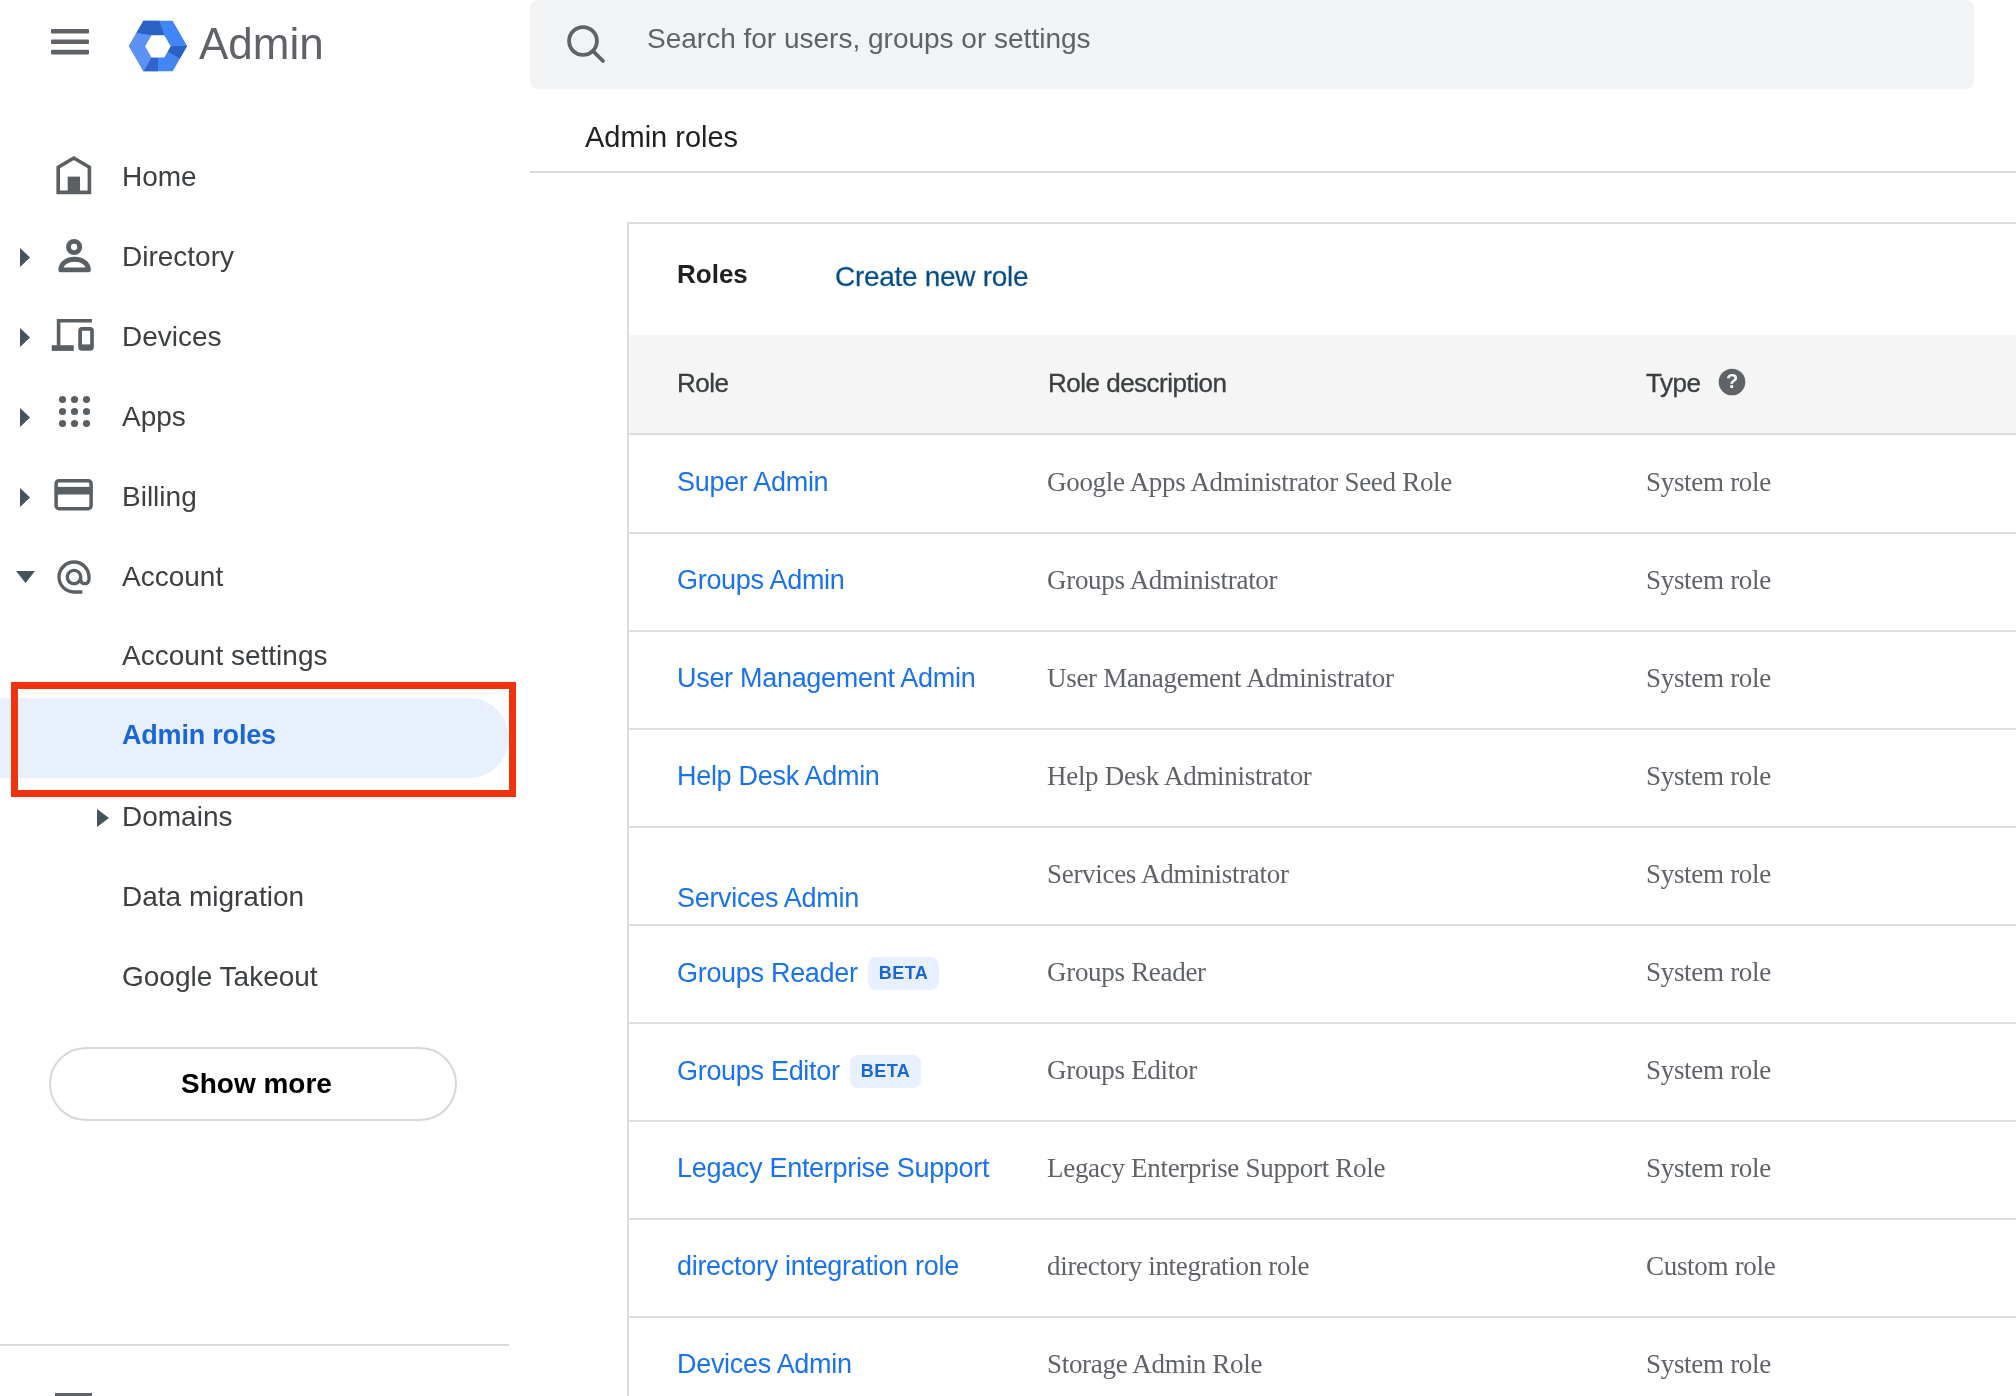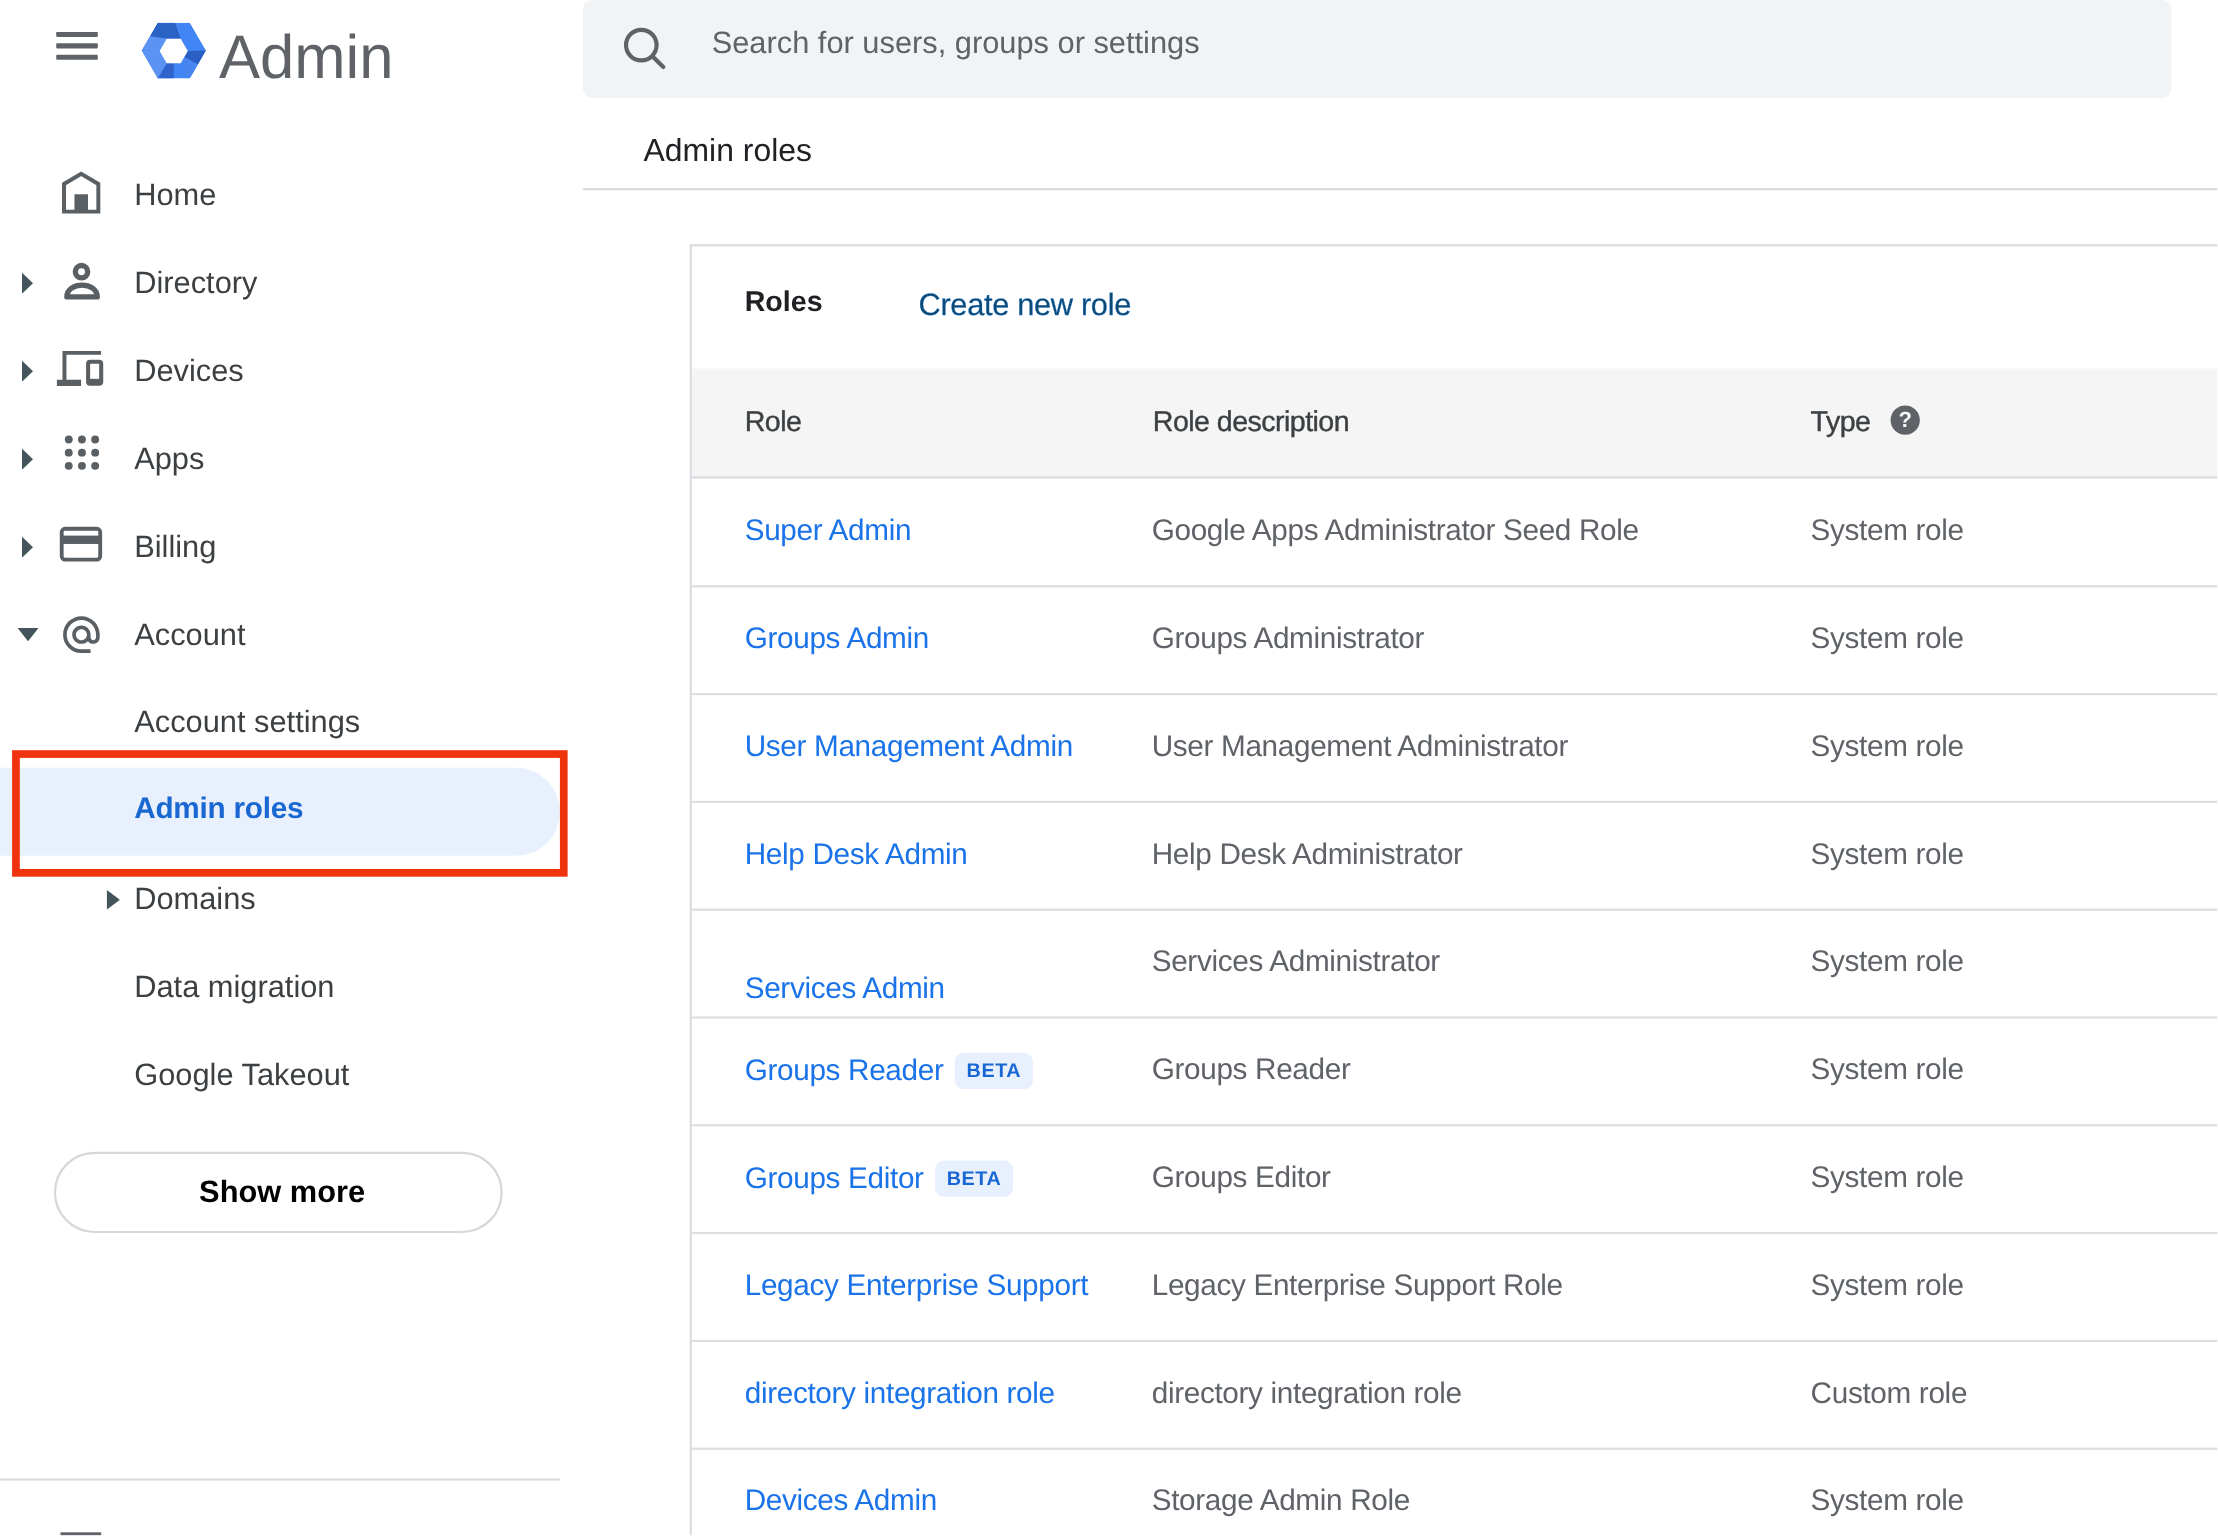--- a/index.html
+++ b/index.html
@@ -1,21 +1,21 @@
 <!DOCTYPE html>
 <html><head>
 <meta charset="utf-8">
 <style>
   html,body{margin:0;padding:0;}
   .page{position:relative;width:2016px;height:1396px;background:#fff;overflow:hidden;
         font-family:"Liberation Sans",sans-serif;}
   .abs{position:absolute;}
   .navlabel{font-size:28px;color:#3c4043;white-space:nowrap;}
   .rowlink{font-size:27px;letter-spacing:-0.3px;color:#1a73e8;white-space:nowrap;}
-  .rowdesc{font-size:27px;letter-spacing:-0.3px;color:#5f6368;white-space:nowrap;}
+  .rowdesc{font-size:27px;letter-spacing:-0.3px;color:#5f6368;white-space:nowrap;font-family:Liberation Serif, serif;}
   .hdrlbl{font-size:26px;letter-spacing:-0.5px;color:#3c4043;white-space:nowrap;-webkit-text-stroke:0.35px #3c4043;}
   .beta{display:inline-block;background:#e8f0fe;color:#1967d2;font-weight:bold;
         font-size:18px;padding:6px 11px;border-radius:8px;margin-left:10px;
         vertical-align:3px;letter-spacing:0.5px;}
 </style>
 </head>
 <body>
 <div class="page">
 
   <svg class="abs" style="left:51px;top:29px;" width="38" height="26" viewBox="0 0 38 26">
@@ -34,21 +34,21 @@
       <polygon points="59.3,29 44.65,3.6 15.35,3.6 0.7,29 15.35,54.4 44.65,54.4" fill="#4285f4"></polygon>
       <polygon points="15.35,3.6 31.2,3.6 36.3,18.2 23.5,18.2 8.2,16" fill="#2b62c6"></polygon>
       <polygon points="59.3,29 52,41.7 39.5,34.8 42.7,29.3" fill="#2a60c4"></polygon>
       <polygon points="52,41.7 44.65,54.4 36.3,40.4 39.5,34.8" fill="#4785f0"></polygon>
       <polygon points="30,54.4 15.35,54.4 23.5,40.4 30,40.4" fill="#3064cc"></polygon>
       <polygon points="15.35,54.4 0.7,29 17.1,29.3 23.5,40.4" fill="#5b92f3"></polygon>
       <polygon points="0.7,29 8.2,16 23.5,18.2 17.1,29.3" fill="#5b92f3"></polygon>
       <polygon points="42.7,29.3 36.3,40.4 23.5,40.4 17.1,29.3 23.5,18.2 36.3,18.2" fill="#ffffff"></polygon>
     </g>
   </svg>
-  <div class="abs" style="left:199px;top:19px;font-size:56px;color:#5f6368;">Admin</div>
+  <div class="abs" style="left:199px;top:19px;font-size:44px;color:#5f6368;">Admin</div>
 
   <div class="abs" style="left:530px;top:0;width:1444px;height:89px;background:#f1f3f4;border-radius:8px;"></div>
   <svg class="abs" style="left:566px;top:24px;" width="42" height="42" viewBox="0 0 42 42">
     <circle cx="17" cy="17" r="13.9" fill="none" stroke="#5f6368" stroke-width="3.8"></circle>
     <line x1="27.3" y1="27.3" x2="37" y2="37" stroke="#5f6368" stroke-width="3.8" stroke-linecap="round"></line>
   </svg>
   <div class="abs" style="left:647px;top:23px;font-size:28px;color:#5f6368;">Search for users, groups or settings</div>
 
   <div class="abs" style="left:585px;top:121px;font-size:29px;color:#202124;">Admin roles</div>
   <div class="abs" style="left:530px;top:171px;width:1486px;height:2px;background:#dbdbdb;"></div>

